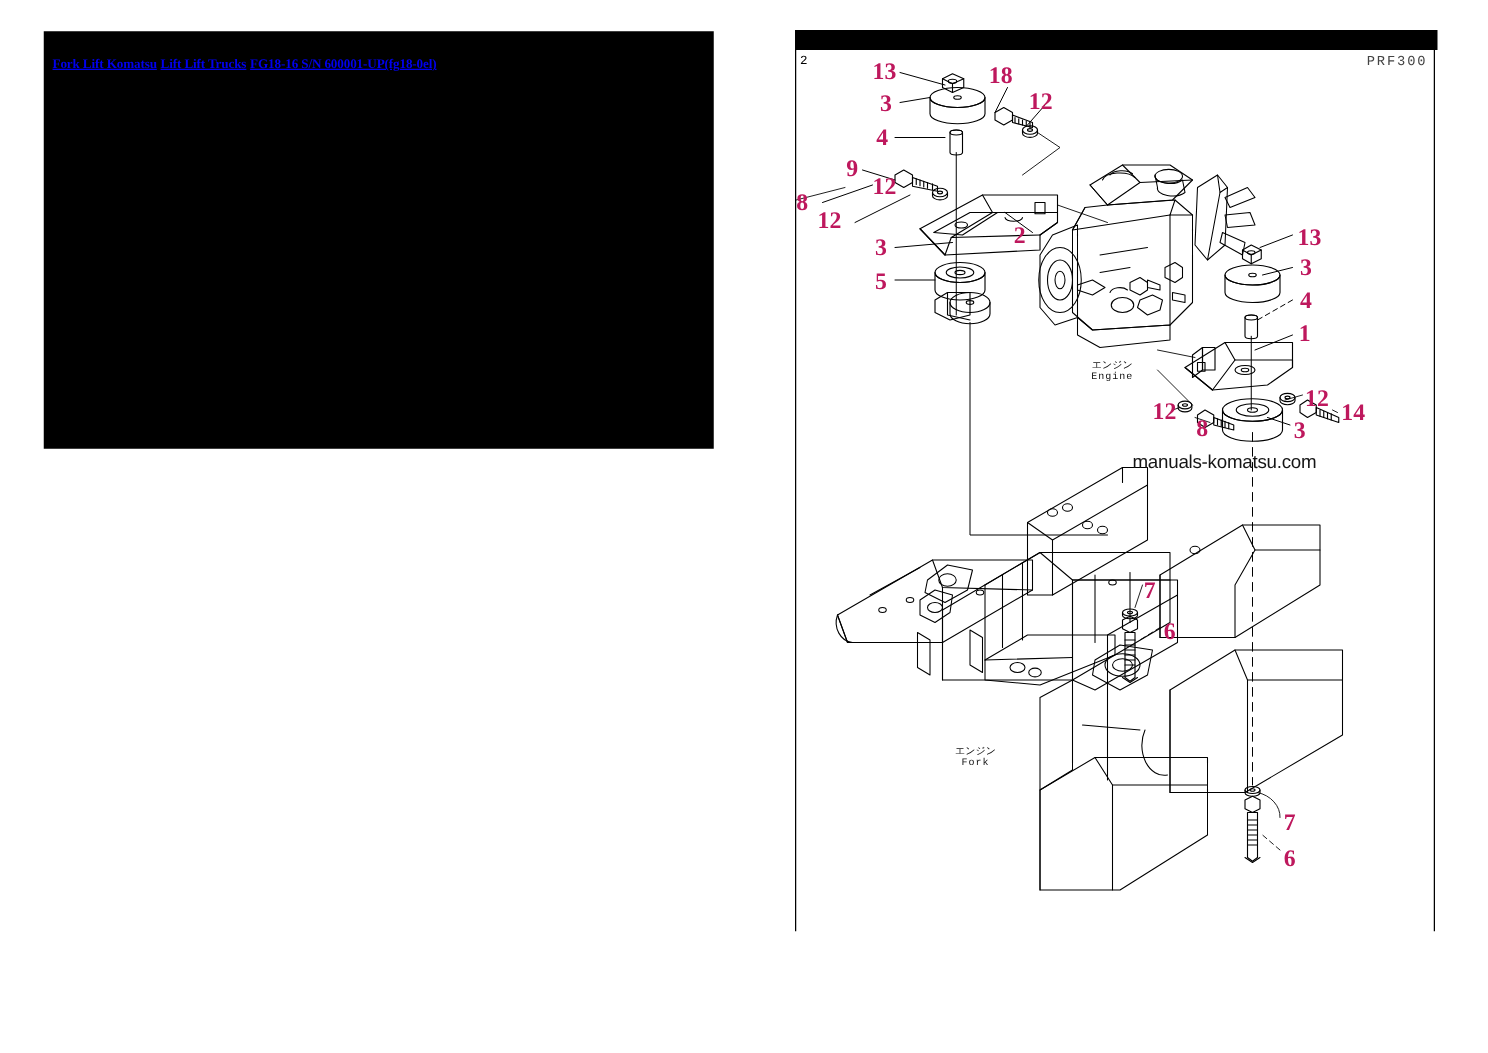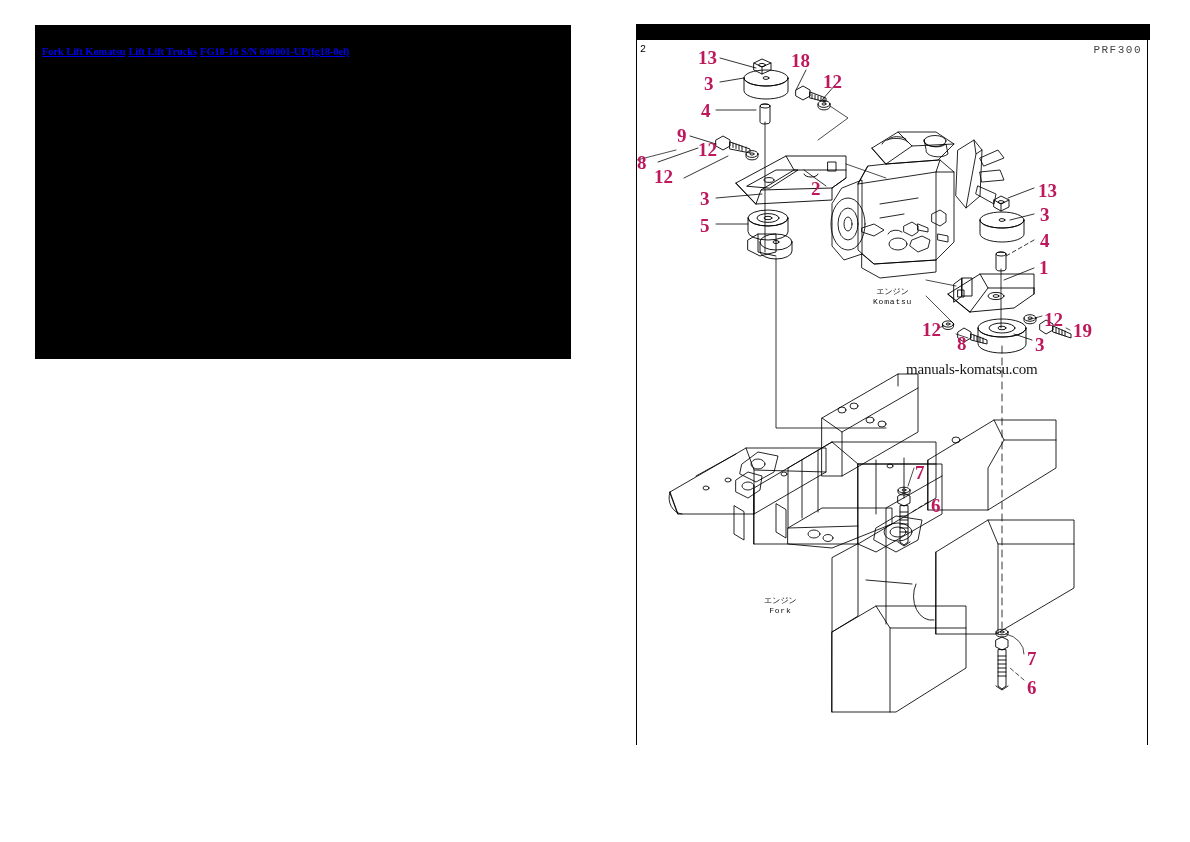--- a/index.html
+++ b/index.html
@@ -103,21 +103,21 @@
     font-family: "Liberation Mono", monospace;
     font-size: 11px;
     color: #444;
     letter-spacing: 1.5px;
     margin-left: 24px;
   }
   #watermark {
     position: absolute;
     left: 270px;
     top: 333px;
-    font-family: Liberation Serif, serif;
+    font-family: Liberation Sans, sans-serif;
     font-size: 15px;
     color: #151515;
     letter-spacing: -0.2px;
     white-space: nowrap;
     z-index: 40;
   }
   
   .callout {
     position: absolute;
     color: #be185d;
@@ -509,34 +509,34 @@
       <div class="callout" style="left: 62px; top: 114px;">12</div>
       <div class="callout" style="left: 18px; top: 141px;">12</div>
       <div class="callout" style="left: 175px; top: 153px;">2</div>
       <div class="callout" style="left: 64px; top: 163px;">3</div>
       <div class="callout" style="left: 64px; top: 190px;">5</div>
       <div class="callout" style="left: 402px; top: 155px;">13</div>
       <div class="callout" style="left: 404px; top: 179px;">3</div>
       <div class="callout" style="left: 404px; top: 205px;">4</div>
       <div class="callout" style="left: 403px; top: 232px;">1</div>
       <div class="callout" style="left: 408px; top: 284px;">12</div>
-      <div class="callout" style="left: 437px; top: 295px;">19</div>
+      <div class="callout" style="left: 437px; top: 295px;">14</div>
       <div class="callout" style="left: 286px; top: 294px;">12</div>
       <div class="callout" style="left: 321px; top: 308px;">8</div>
       <div class="callout" style="left: 399px; top: 309px;">3</div>
       <div class="callout" style="left: 279px; top: 437px;">7</div>
       <div class="callout" style="left: 295px; top: 470px;">6</div>
       <div class="callout" style="left: 391px; top: 623px;">7</div>
       <div class="callout" style="left: 391px; top: 652px;">6</div>
     </div>
 
   <div id="label-layer">
       <div class="cjk-label" style="left: 237px; top: 259px;">
         <div>エンジン</div>
-        <div class="romaji">Komatsu</div>
+        <div class="romaji">Engine</div>
       </div>
       <div class="cjk-label" style="left: 128px; top: 568px;">
         <div>エンジン</div>
         <div class="romaji">Fork</div>
       </div>
     </div>
 
 </div>
 
 </body></html>

